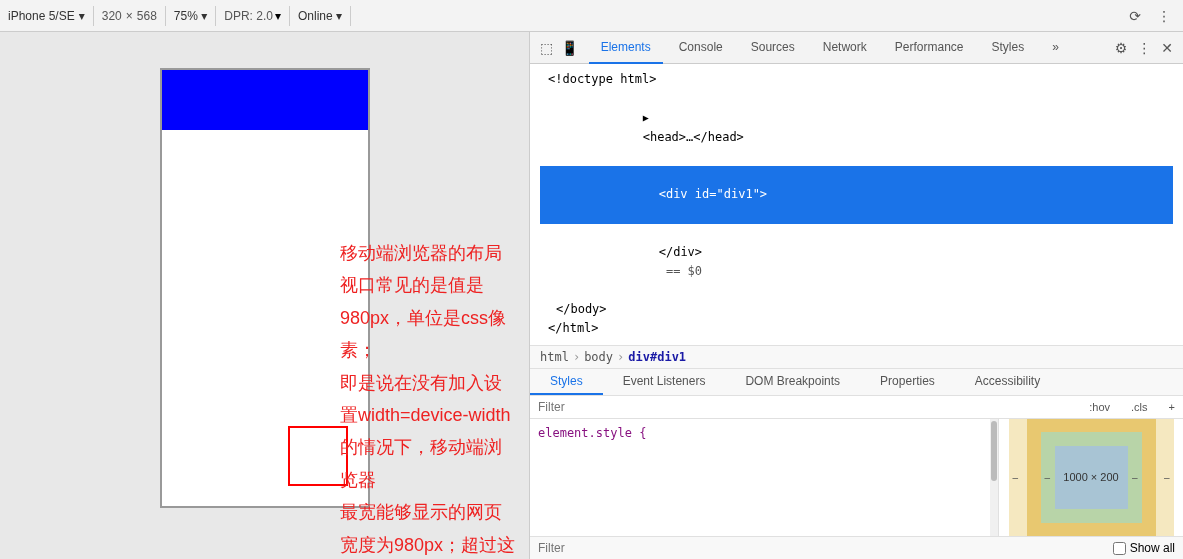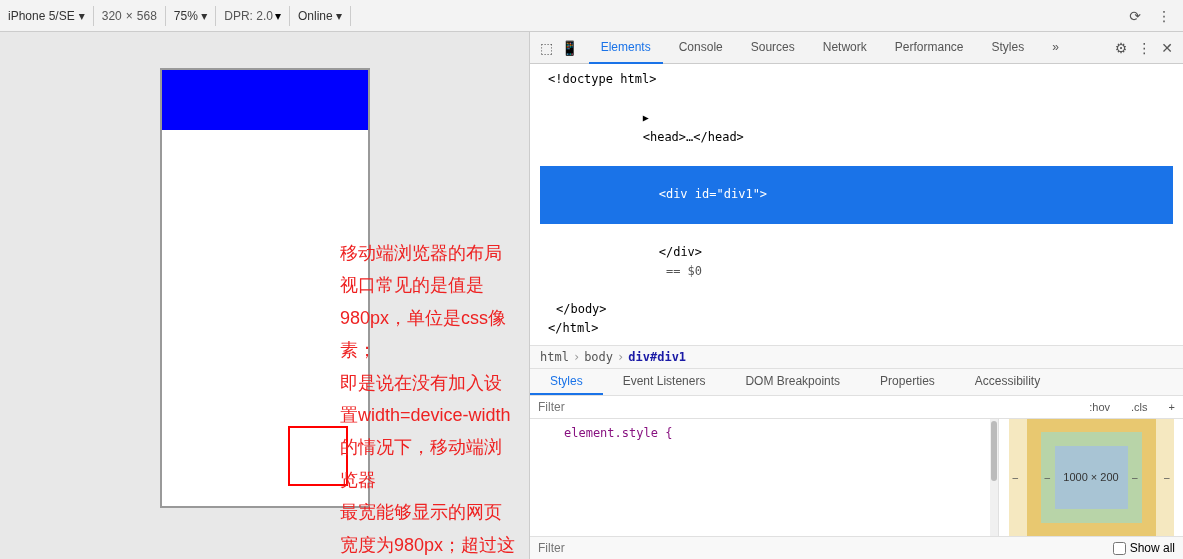--- a/index.html
+++ b/index.html
@@ -187,21 +187,20 @@
       background: transparent;
     }
     .filter-actions { display: flex; gap: 21px; align-items: center; }
     .filter-action-btn { background: none; border: none; cursor: pointer; font-size: 11px; color: #555; }
 
     
     .styles-content {
       display: flex;
       flex: 1;
       overflow: hidden;
-      margin-left: 26px;
     }
     .styles-left {
       flex: 1;
       overflow-y: auto;
       font-family: monospace;
       font-size: 12px;
       padding: 4px 8px;
       line-height: 1.7;
     }
     .style-rule { margin-bottom: 4px; }

